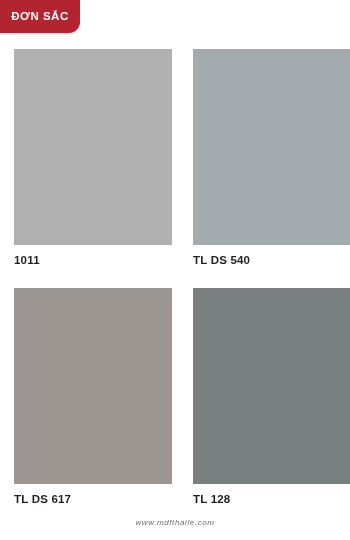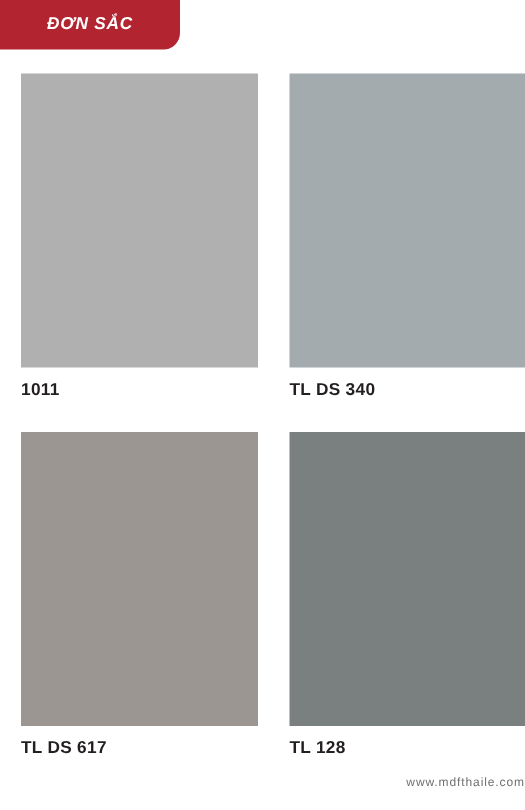--- a/index.html
+++ b/index.html
@@ -13,28 +13,27 @@
     font-family: "Liberation Sans", sans-serif;
     position: relative;
     overflow: hidden;
   }
 
   
   .header {
     position: absolute;
     top: 0;
     left: 0;
-    width: 120px;
+    width: 80px;
     height: 33px;
     background: #b22430;
     border-bottom-right-radius: 11px;
     display: flex;
     align-items: center;
     justify-content: center;
-    font-style: italic;
   }
   .header-title {
     color: #ffffff;
     font-size: 11.5px;
     font-weight: bold;
     letter-spacing: 0.5px;
     line-height: 1;
     white-space: nowrap;
   }
 
@@ -68,21 +67,22 @@
     line-height: 1.1;
     white-space: nowrap;
   }
 
   
   .footer {
     position: absolute;
     left: 0;
     right: 0;
     bottom: 11px;
-    text-align: right;
+    text-align: center;
+    font-style: italic;
   }
   .footer-text {
     font-size: 8px;
     color: #6f6f6f;
     letter-spacing: 0.6px;
     line-height: 1;
   }
 </style>
 </head>
 <body>
@@ -93,21 +93,21 @@
 
 <div class="grid">
 
   <div class="cell">
     <div class="swatch" style="background: rgb(176, 176, 176);"></div>
     <div class="swatch-label">1011</div>
   </div>
 
   <div class="cell">
     <div class="swatch" style="background: rgb(163, 171, 174);"></div>
-    <div class="swatch-label">TL DS 340</div>
+    <div class="swatch-label">TL DS 540</div>
   </div>
 
   <div class="cell">
     <div class="swatch" style="background: rgb(156, 150, 147);"></div>
     <div class="swatch-label">TL DS 617</div>
   </div>
 
   <div class="cell">
     <div class="swatch" style="background: rgb(122, 128, 128);"></div>
     <div class="swatch-label">TL 128</div>

